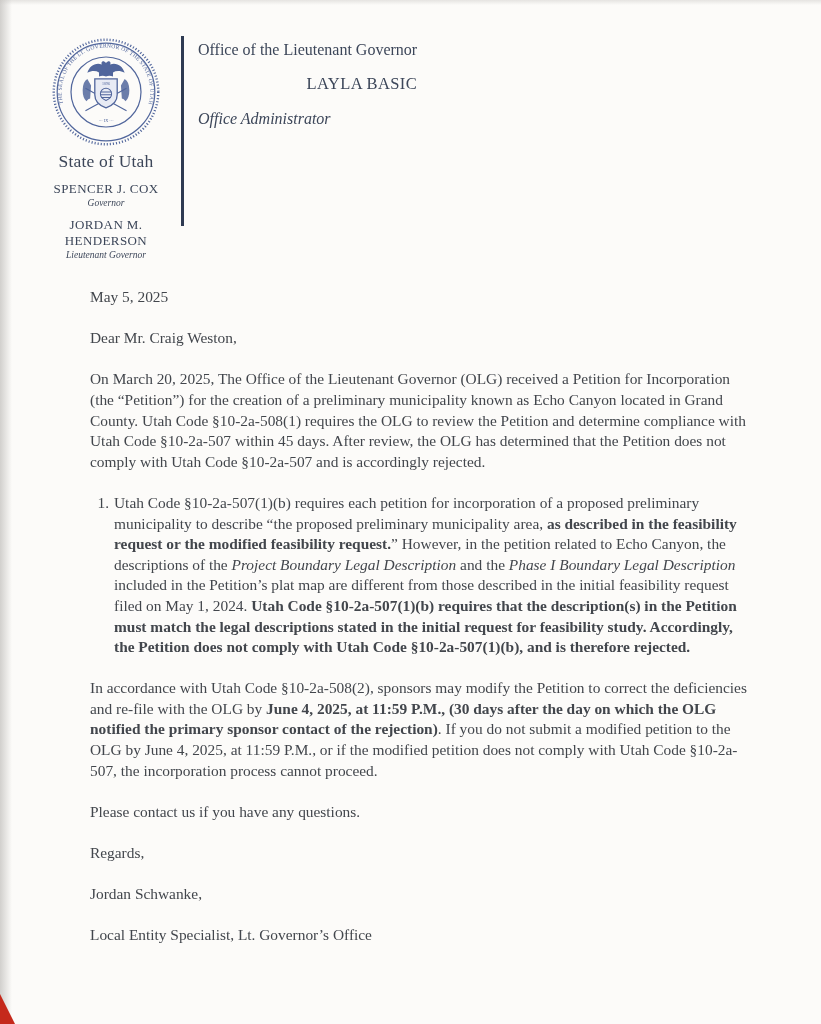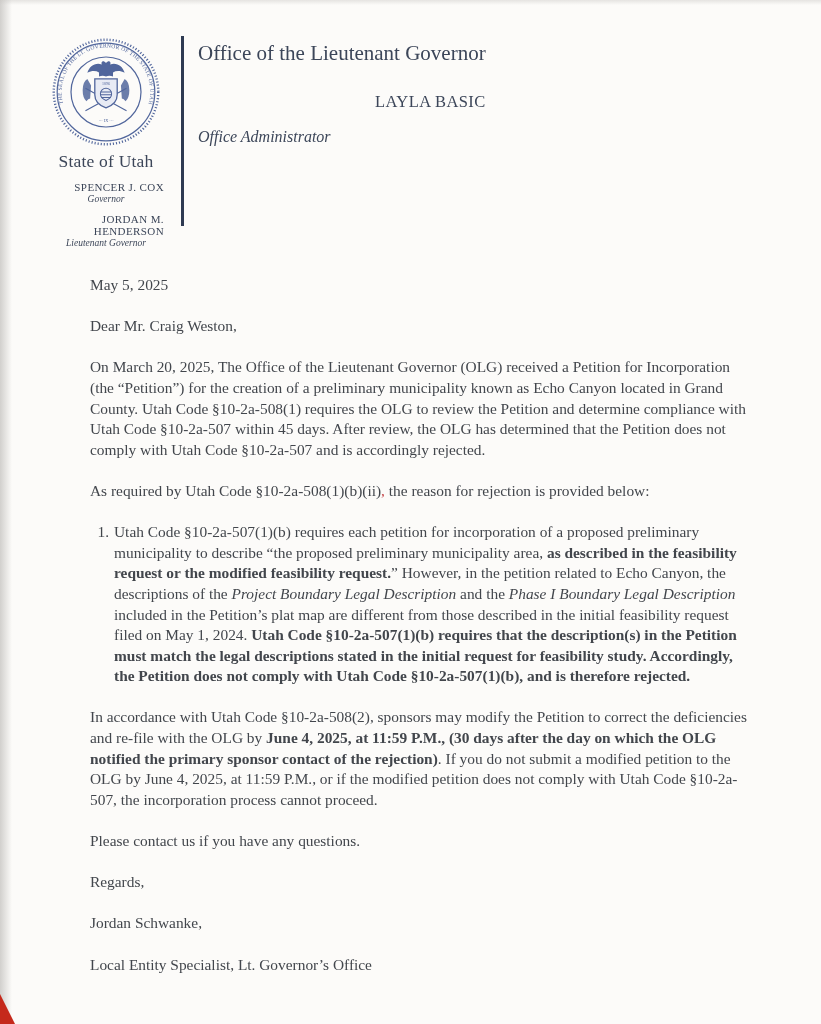--- a/index.html
+++ b/index.html
@@ -15,25 +15,25 @@
   .edge-top{position:absolute;left:0;top:0;width:100%;height:5px;
     background:linear-gradient(to bottom,#c9c7c4,rgba(250,249,247,0));opacity:.45;pointer-events:none;}
   .corner-red{position:absolute;left:0;bottom:0;width:0;height:0;
     border-bottom:30px solid #c5291b;border-right:15px solid transparent;}
 
   
   .letterhead{display:flex;padding:36px 0 0 48px;color:#3c4659;}
   .lh-left{width:116px;text-align:center;flex:none;}
   .seal{display:block;margin:0 auto 3px auto;}
   .state-name{font-size:17.5px;letter-spacing:.2px;margin-top:1px;}
-  .gov-name{font-size:11px;letter-spacing:.4px;margin-top:9px;text-align:right;}
+  .gov-name{font-size:13px;letter-spacing:.4px;margin-top:9px;}
   .gov-title{font-size:9.5px;font-style:italic;margin-top:1px;}
   .lh-divider{width:3px;background:#2e3a52;height:190px;margin-left:17px;flex:none;}
   .lh-right{margin-left:14px;padding-top:5px;}
-  .office-name{font-size:21px;margin-bottom:26px;}
+  .office-name{font-size:16px;margin-bottom:15px;}
   .contact{margin-bottom:14px;}
   .contact-name{font-size:16.5px;letter-spacing:.4px;text-align:right;}
   .contact-title{font-size:16px;font-style:italic;margin-top:16px;}
 
   
   .letter-body{margin:27px 74px 0 90px;font-size:15.4px;line-height:20.6px;}
   .letter-body p{margin:0 0 20.6px 0;}
   ol.reasons{margin:0 0 20.6px 0;padding-left:23px;list-style:decimal;}
   ol.reasons li{padding-left:1px;}
   .run-bold{font-weight:bold;}
@@ -89,21 +89,20 @@
         <div class="contact-name">LAYLA BASIC</div>
         <div class="contact-title">Office Administrator</div>
       </div>
     </div>
   </header>
 
   <main class="letter-body">
     <p>May 5, 2025</p>
     <p>Dear Mr. Craig Weston,</p>
     <p><span>On March 20, 2025, The Office of the Lieutenant Governor (OLG) received a Petition for Incorporation (the “Petition”) for the creation of a preliminary municipality known as Echo Canyon located in Grand County. Utah Code §10-2a-508(1) requires the OLG to review the Petition and determine compliance with Utah Code §10-2a-507 within 45 days. After review, the OLG has determined that the Petition does not comply with Utah Code §10-2a-507 and is accordingly rejected.</span></p>
-    <p><span>As required by Utah Code §10-2a-508(1)(b)(ii)</span><span class="run-red">,</span><span> the reason for rejection is provided below:</span></p>
     <ol class="reasons">
       <li><span>Utah Code §10-2a-507(1)(b) requires each petition for incorporation of a proposed preliminary municipality to describe “the proposed preliminary municipality area, </span><span class="run-bold">as described in the feasibility request or the modified feasibility request.</span><span>” However, in the petition related to Echo Canyon, the descriptions of the </span><span class="run-italic">Project Boundary Legal Description</span><span> and the </span><span class="run-italic">Phase I Boundary Legal Description</span><span> included in the Petition’s plat map are different from those described in the initial feasibility request filed on May 1, 2024. </span><span class="run-bold">Utah Code §10-2a-507(1)(b) requires that the description(s) in the Petition must match the legal descriptions stated in the initial request for feasibility study. Accordingly, the Petition does not comply with Utah Code §10-2a-507(1)(b), and is therefore rejected.</span></li>
     </ol>
     <p><span>In accordance with Utah Code §10-2a-508(2), sponsors may modify the Petition to correct the deficiencies and re-file with the OLG by </span><span class="run-bold">June 4, 2025, at 11:59 P.M., (30 days after the day on which the OLG notified the primary sponsor contact of the rejection)</span><span>. If you do not submit a modified petition to the OLG by June 4, 2025, at 11:59 P.M., or if the modified petition does not comply with Utah Code §10-2a-507, the incorporation process cannot proceed.</span></p>
     <p>Please contact us if you have any questions.</p>
     <p>Regards,</p>
     <p class="sig-line">Jordan Schwanke,</p>
     <p class="sig-line">Local Entity Specialist, Lt. Governor’s Office</p>
   </main>
 

